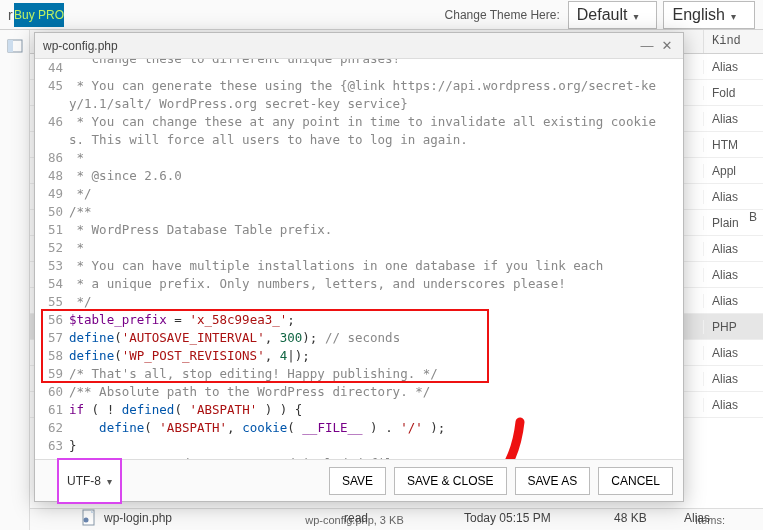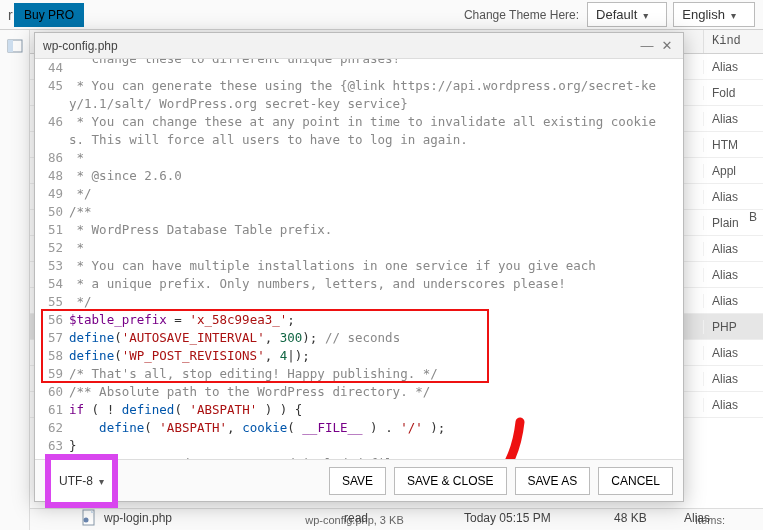--- a/index.html
+++ b/index.html
@@ -23,37 +23,37 @@
   }
   .left-r {
     width: 6px;
     color: #555;
     overflow: hidden;
     font-size: 14px;
     padding-right: 2px;
   }
   .buy-pro {
     background: #0073aa;
-    color: #000000;
+    color: #bef264;
     border: none;
-    padding: 5px 10px;
+    padding: 5px 0;
     font-size: 12px;
     cursor: pointer;
     margin-right: auto;
   }
   .theme-label {
     color: #555;
     margin-right: 8px;
     font-size: 12px;
   }
   .theme-select, .lang-select {
     border: 1px solid #bbb;
     background: #fff;
     padding: 4px 18px 4px 8px;
-    font-size: 13px;
+    font-size: 16px;
     margin-right: 6px;
     position: relative;
   }
   .theme-select::after, .lang-select::after, .enc-select::after {
     content: "▾";
     font-size: 10px;
     margin-left: 6px;
     color: #555;
   }
   .lang-select { margin-right: 0; }
@@ -215,25 +215,26 @@
   .dlg-footer {
     height: 42px;
     border-top: 1px solid #ddd;
     display: flex;
     align-items: center;
     padding: 0 10px;
     gap: 8px;
     background: #fafafa;
   }
   .enc-select {
-    border: 6px solid #d946ef;
+    border: 2px solid #d946ef;
     padding: 14px 8px;
     font-size: 12px;
     background: #fff;
     margin-right: auto;
+    margin-left: 12px;
   }
   .dlg-btn {
     border: 1px solid #bbb;
     background: #fff;
     padding: 6px 12px;
     font-size: 12px;
     cursor: pointer;
     text-align: right;
   }
 
@@ -376,21 +377,21 @@
           <div class="cline"><span class="cnum">45</span><span class="ctxt comment"> * You can generate these using the {@link https://api.wordpress.org/secret-ke</span></div>
           <div class="cline wrapline"><span class="cnum"></span><span class="ctxt comment">y/1.1/salt/ WordPress.org secret-key service}</span></div>
           <div class="cline"><span class="cnum">46</span><span class="ctxt comment"> * You can change these at any point in time to invalidate all existing cookie</span></div>
           <div class="cline wrapline"><span class="cnum"></span><span class="ctxt comment">s. This will force all users to have to log in again.</span></div>
           <div class="cline"><span class="cnum">86</span><span class="ctxt comment"> *</span></div>
           <div class="cline"><span class="cnum">48</span><span class="ctxt comment"> * @since 2.6.0</span></div>
           <div class="cline"><span class="cnum">49</span><span class="ctxt comment"> */</span></div>
           <div class="cline"><span class="cnum">50</span><span class="ctxt comment">/**</span></div>
           <div class="cline"><span class="cnum">51</span><span class="ctxt comment"> * WordPress Database Table prefix.</span></div>
           <div class="cline"><span class="cnum">52</span><span class="ctxt comment"> *</span></div>
-          <div class="cline"><span class="cnum">53</span><span class="ctxt comment"> * You can have multiple installations in one service if you give each</span></div>
+          <div class="cline"><span class="cnum">53</span><span class="ctxt comment"> * You can have multiple installations in one database if you link each</span></div>
           <div class="cline"><span class="cnum">54</span><span class="ctxt comment"> * a unique prefix. Only numbers, letters, and underscores please!</span></div>
           <div class="cline"><span class="cnum">55</span><span class="ctxt comment"> */</span></div>
           <div class="cline"><span class="cnum">56</span><span class="ctxt"><span class="keyword">$table_prefix</span> = <span class="string">'x_58c99ea3_'</span>;</span></div>
           <div class="cline"><span class="cnum">57</span><span class="ctxt"><span class="func">define</span>(<span class="string">'AUTOSAVE_INTERVAL'</span>, <span class="number">300</span>); <span class="comment">// seconds</span></span></div>
           <div class="cline"><span class="cnum">58</span><span class="ctxt"><span class="func">define</span>(<span class="string">'WP_POST_REVISIONS'</span>, <span class="number">4</span>|);</span></div>
           <div class="cline"><span class="cnum">59</span><span class="ctxt comment">/* That's all, stop editing! Happy publishing. */</span></div>
           <div class="cline"><span class="cnum">60</span><span class="ctxt comment">/** Absolute path to the WordPress directory. */</span></div>
           <div class="cline"><span class="cnum">61</span><span class="ctxt"><span class="keyword">if</span> ( ! <span class="func">defined</span>( <span class="string">'ABSPATH'</span> ) ) {</span></div>
           <div class="cline"><span class="cnum">62</span><span class="ctxt"><span class="func">    define</span>( <span class="string">'ABSPATH'</span>, <span class="func">cookie</span>( <span class="keyword">__FILE__</span> ) . <span class="string">'/'</span> );</span></div>
           <div class="cline"><span class="cnum">63</span><span class="ctxt">}</span></div>

